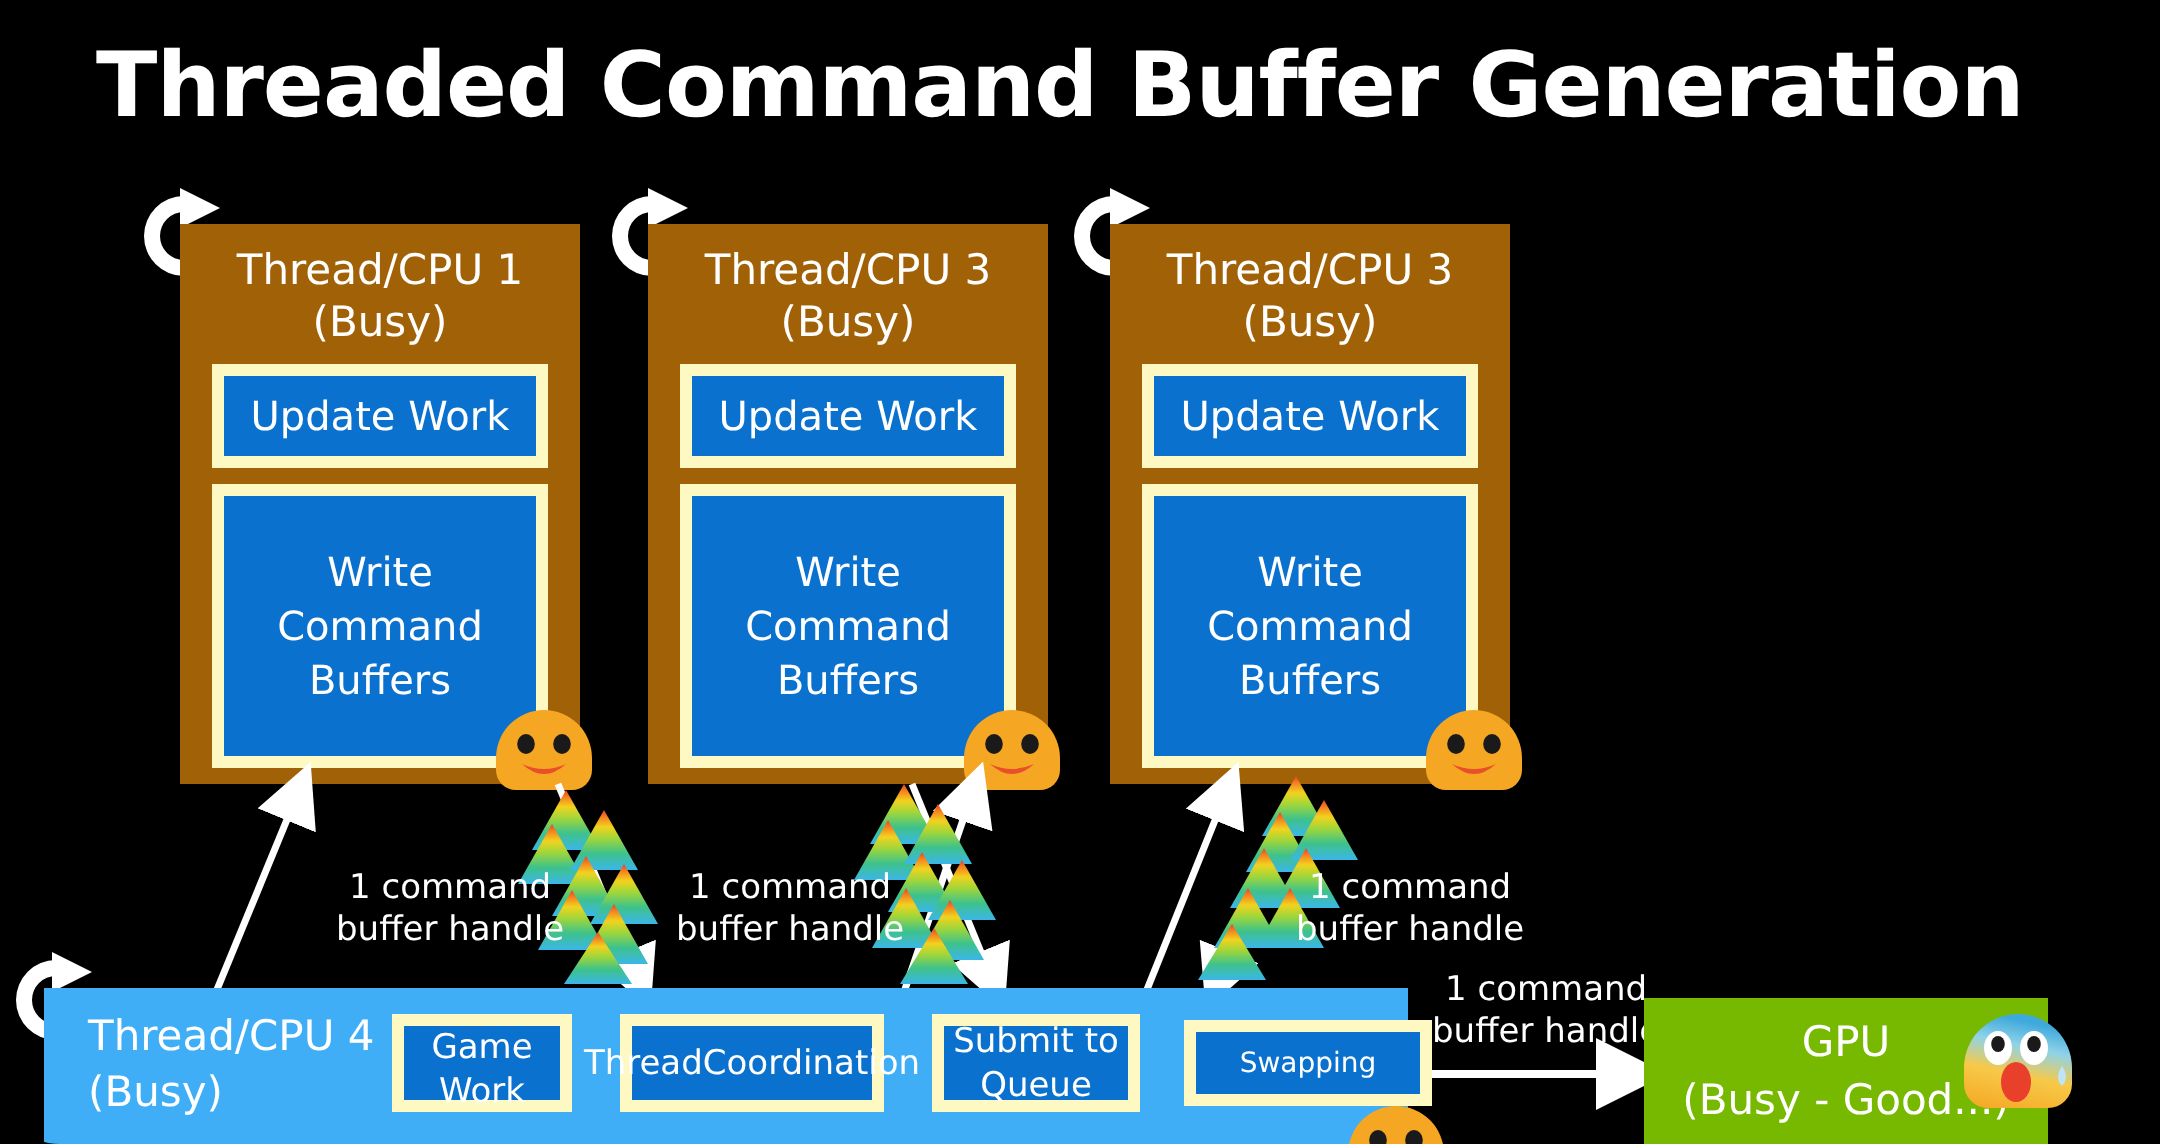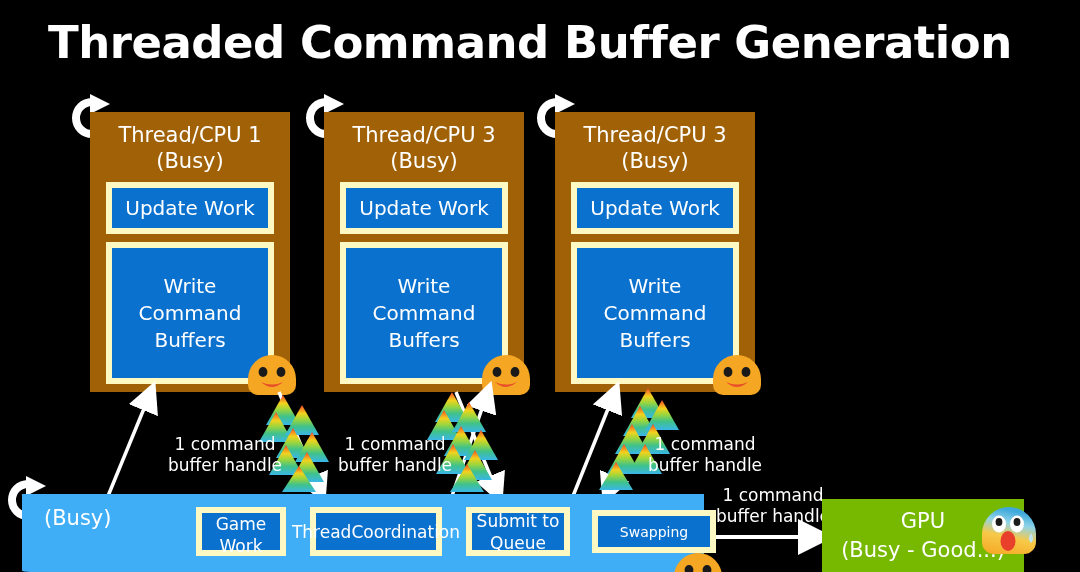--- a/index.html
+++ b/index.html
@@ -316,20 +316,21 @@
   </div>
 
   <div class="loop-icon" style="left:2px; top:474px;">
     <svg viewBox="0 0 52 52" width="52" height="52">
       <path d="M26 6 A20 20 0 1 0 46 26 L38 26 A12 12 0 1 1 26 14 Z" fill="#ffffff"></path>
       <path d="M24 2 L44 12 L24 22 Z" fill="#ffffff"></path>
     </svg>
   </div>
   <div class="cpu4-bar">
     <div class="cpu4-label">
+      <div>Thread/CPU 4</div>
       <div>(Busy)</div>
     </div>
     <div class="inner-box" style="left:174px; top:13px; width:90px; height:49px; flex-direction:column; font-size:17px; line-height:22px;justify-content:space-between;">
       <span>Game</span>
       <span>Work</span>
     </div>
     <div class="inner-box" style="left:288px; top:13px; width:132px; height:49px; flex-direction:row; font-size:17px; line-height:22px;">
       <span>Thread</span>
       <span>Coordination</span>
     </div>

